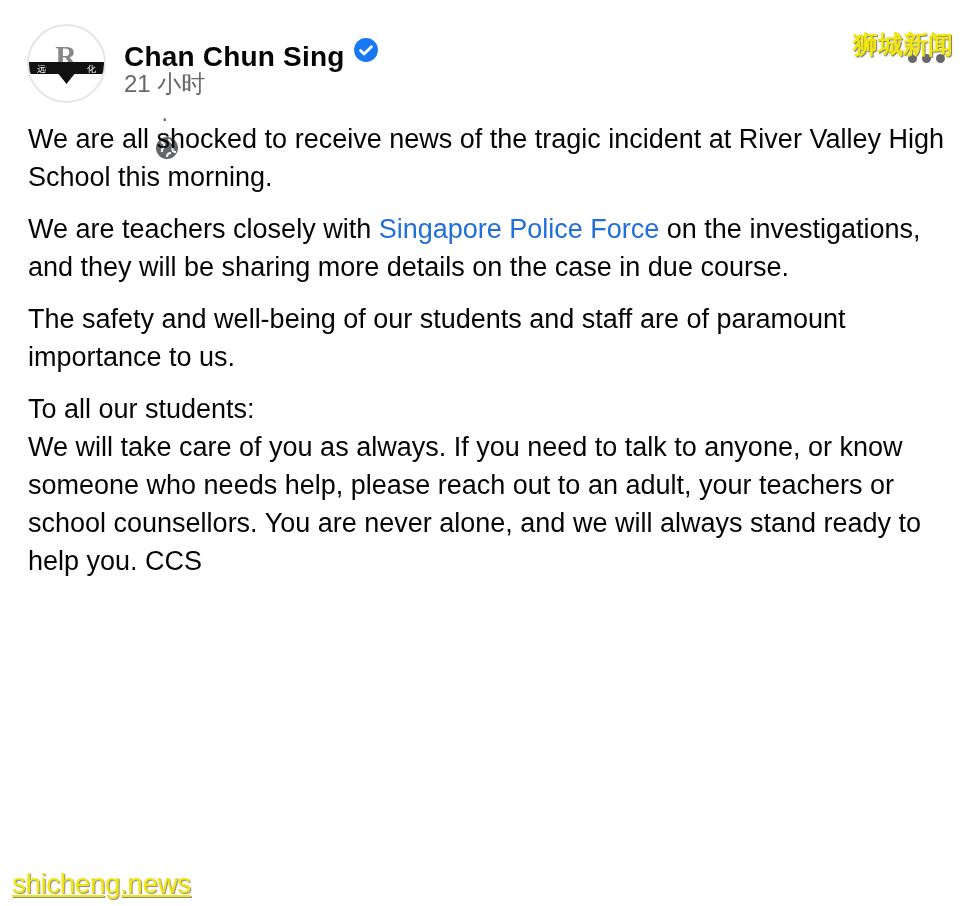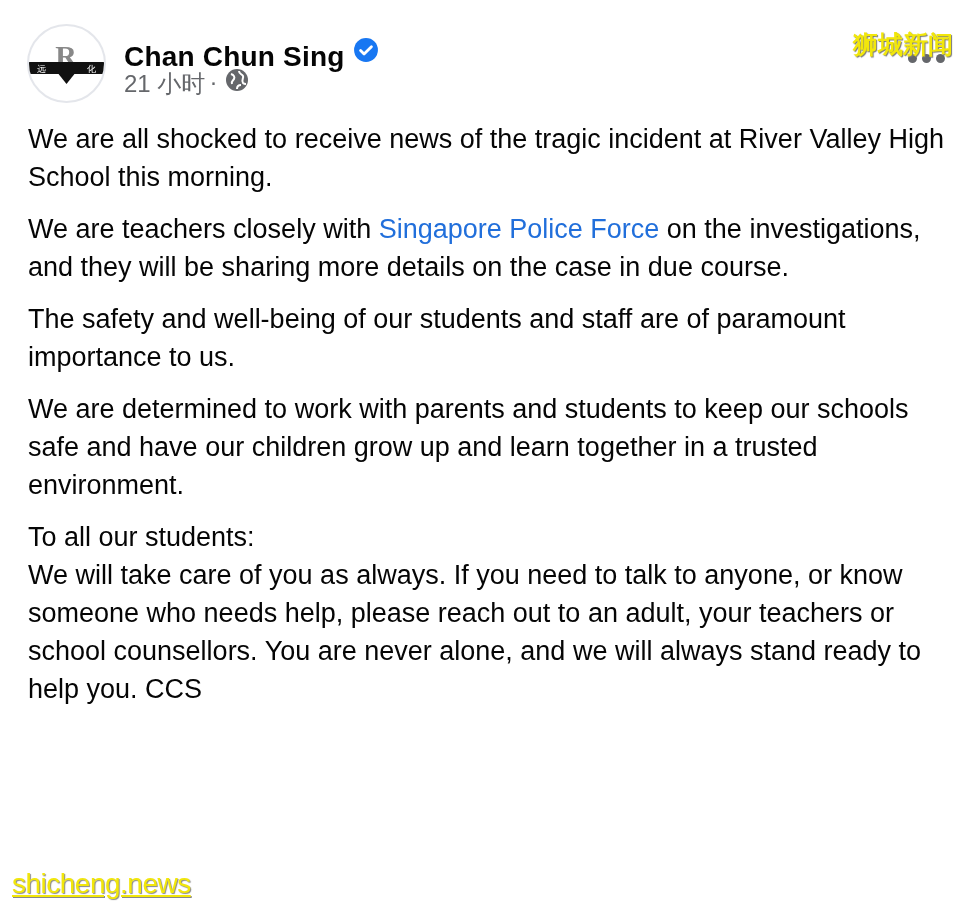--- a/index.html
+++ b/index.html
@@ -3,22 +3,22 @@
 <meta charset="utf-8">
 <style>
   html, body { margin:0; padding:0; background:#ffffff; }
   body { width:974px; height:906px; position:relative; overflow:hidden;
          font-family:"Liberation Sans", sans-serif; color:#050505; }
   .avatar { position:absolute; left:27px; top:24px; width:79px; height:79px; border-radius:50%;
             border:2px solid #e4e6eb; box-sizing:border-box; background:#fff; overflow:hidden; }
   .name-row { position:absolute; left:124px; top:26px; display:flex; align-items:center; gap:8px; }
   .name { font-size:28px; font-weight:bold; color:#050505; letter-spacing:0.2px;margin-top:15px; }
   .verified { width:26px; height:26px; }
-  .meta-row { position:absolute; left:124px; top:68px; display:flex; gap:4px;
-              font-size:24px; color:#65676b; }
+  .meta-row { position:absolute; left:124px; top:68px; display:flex; align-items:center; gap:4px;
+              font-size:24px; color:#65676b;flex-direction:column; }
   .globe { width:24px; height:24px; margin-left:4px; }
   .more { position:absolute; left:908px; top:54px; display:flex; gap:5px; }
   .more span { width:9px; height:9px; background:#65676b; border-radius:50%; display:block; }
   .wm-top { position:absolute; left:853px; top:16px; font-size:25px; color:#f2e70a; font-weight:bold;
             text-shadow:1px 1px 1px #777;margin-top:12px; }
   .wm-bottom { position:absolute; left:12px; top:868px; font-size:28px; color:#f2e70a;
                text-shadow:1px 1px 1px #888; letter-spacing:-0.5px;text-decoration:underline; }
   .body { position:absolute; left:28px; top:120px; width:930px; font-size:27px; line-height:38px; }
   .body p { margin:0 0 14px 0; }
   .link { color:#216fdb; }
@@ -58,17 +58,16 @@
   <span></span>
   <span></span>
 </div>
 
 <div class="wm-top">狮城新闻</div>
 
 <div class="body">
   <p>We are all shocked to receive news of the tragic incident at River Valley High School this morning.</p>
   <p><span>We are teachers closely with </span><span class="link">Singapore Police Force</span><span> on the investigations, and they will be sharing more details on the case in due course.</span></p>
   <p>The safety and well-being of our students and staff are of paramount importance to us.</p>
-  <p>We are determined to work with parents and students to keep our schools safe and have our children grow up and learn together in a trusted environment.</p>
   <p><span>To all our students:</span><br><span>We will take care of you as always. If you need to talk to anyone, or know someone who needs help, please reach out to an adult, your teachers or school counsellors. You are never alone, and we will always stand ready to help you. CCS</span></p>
 </div>
 
 <div class="wm-bottom">shicheng.news</div>
 
 </body></html>

